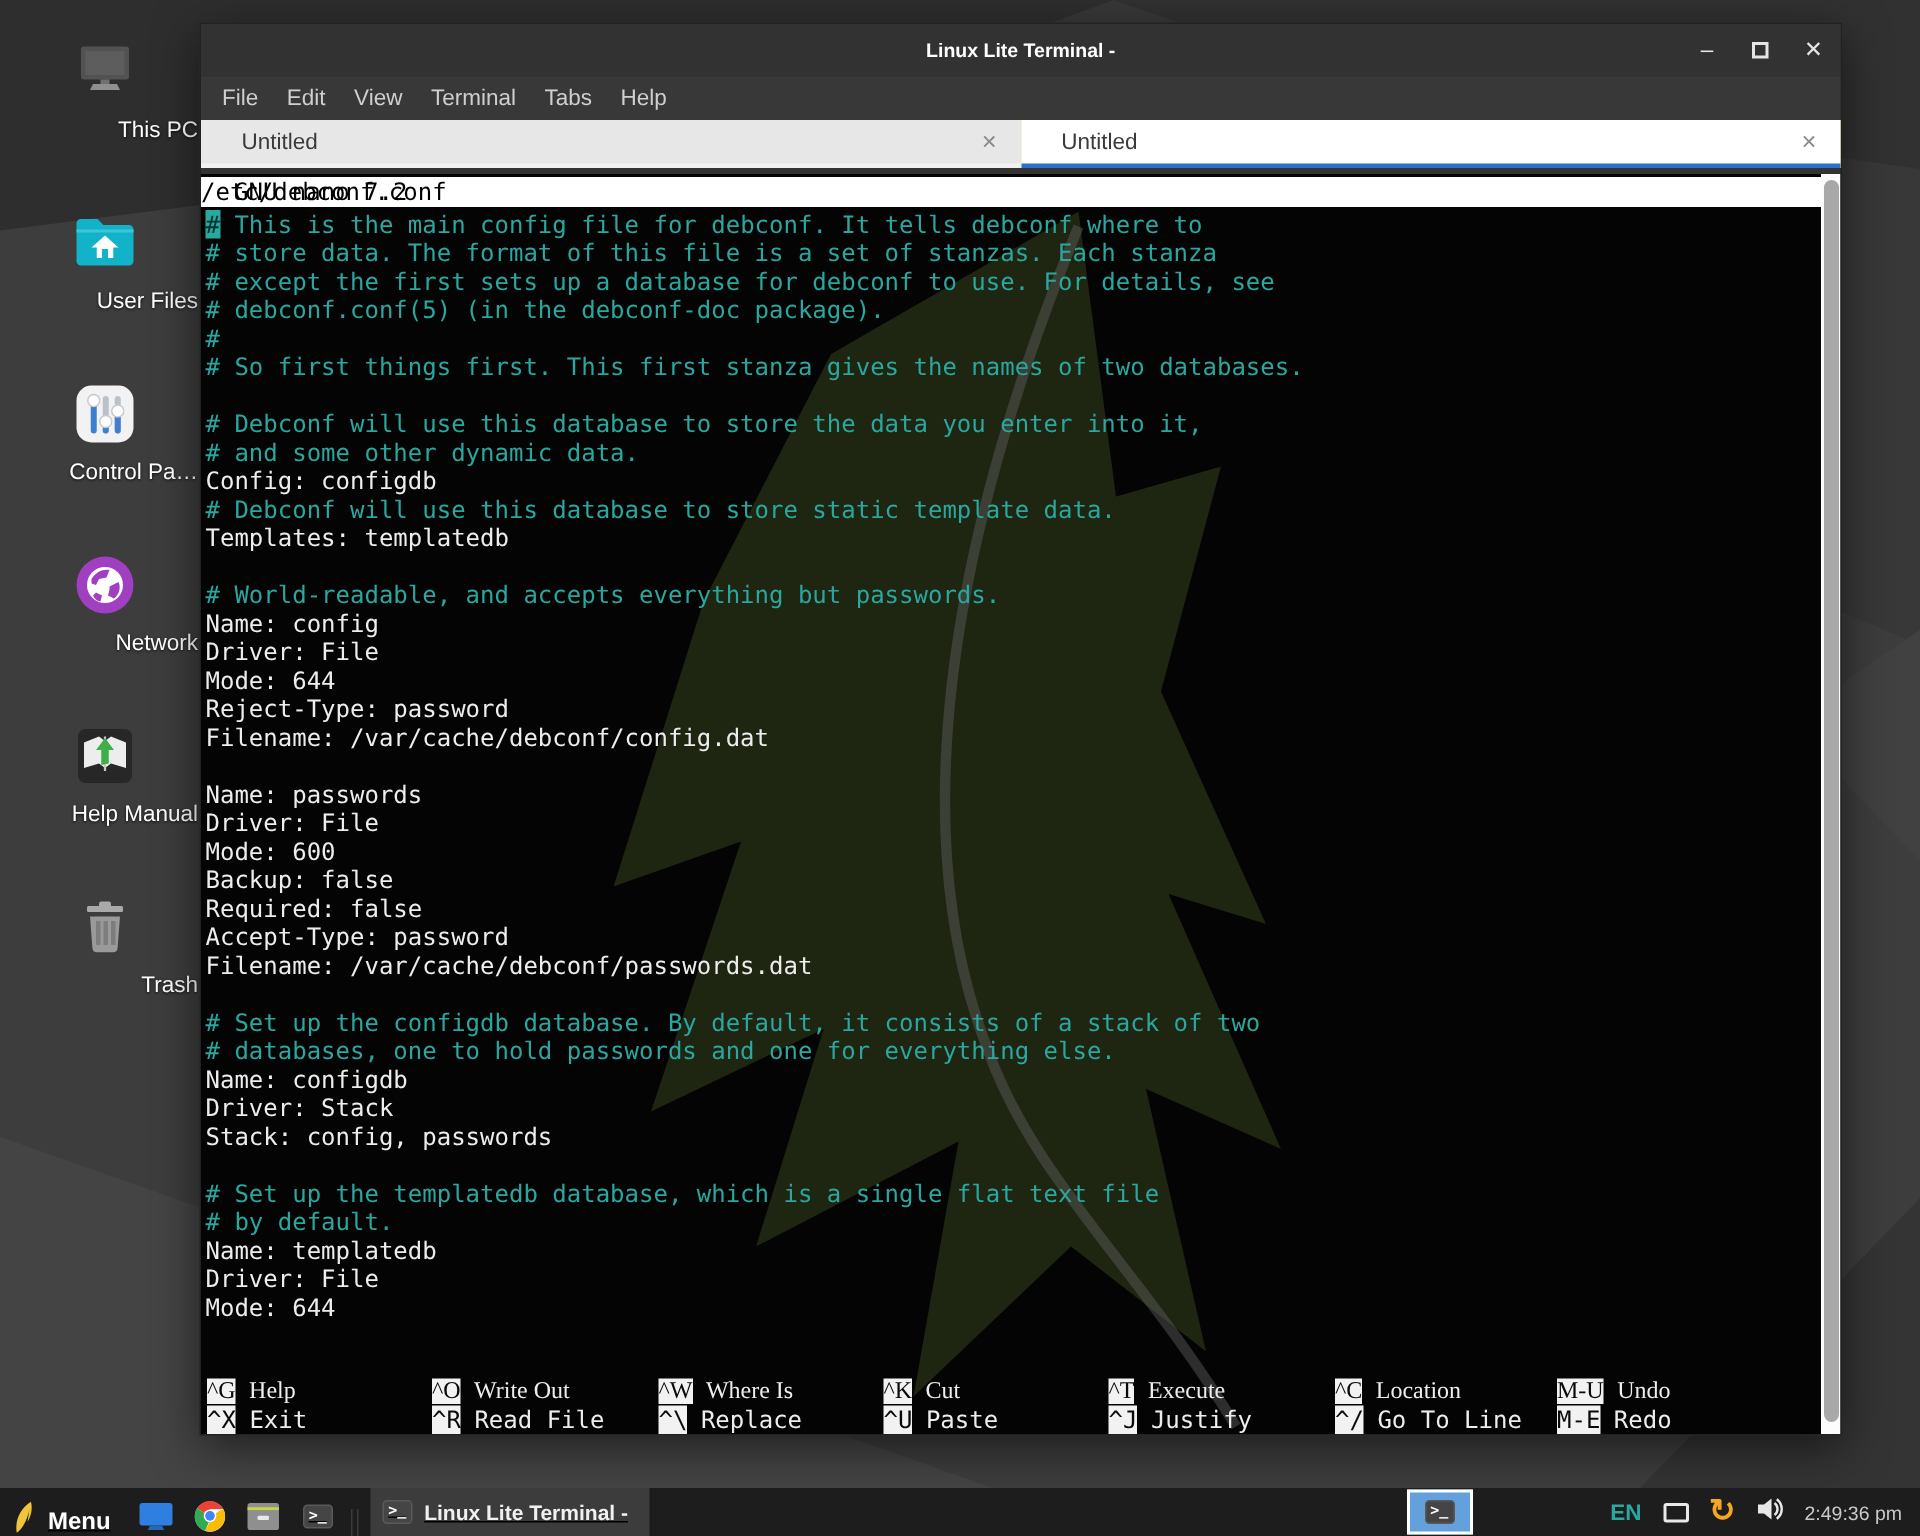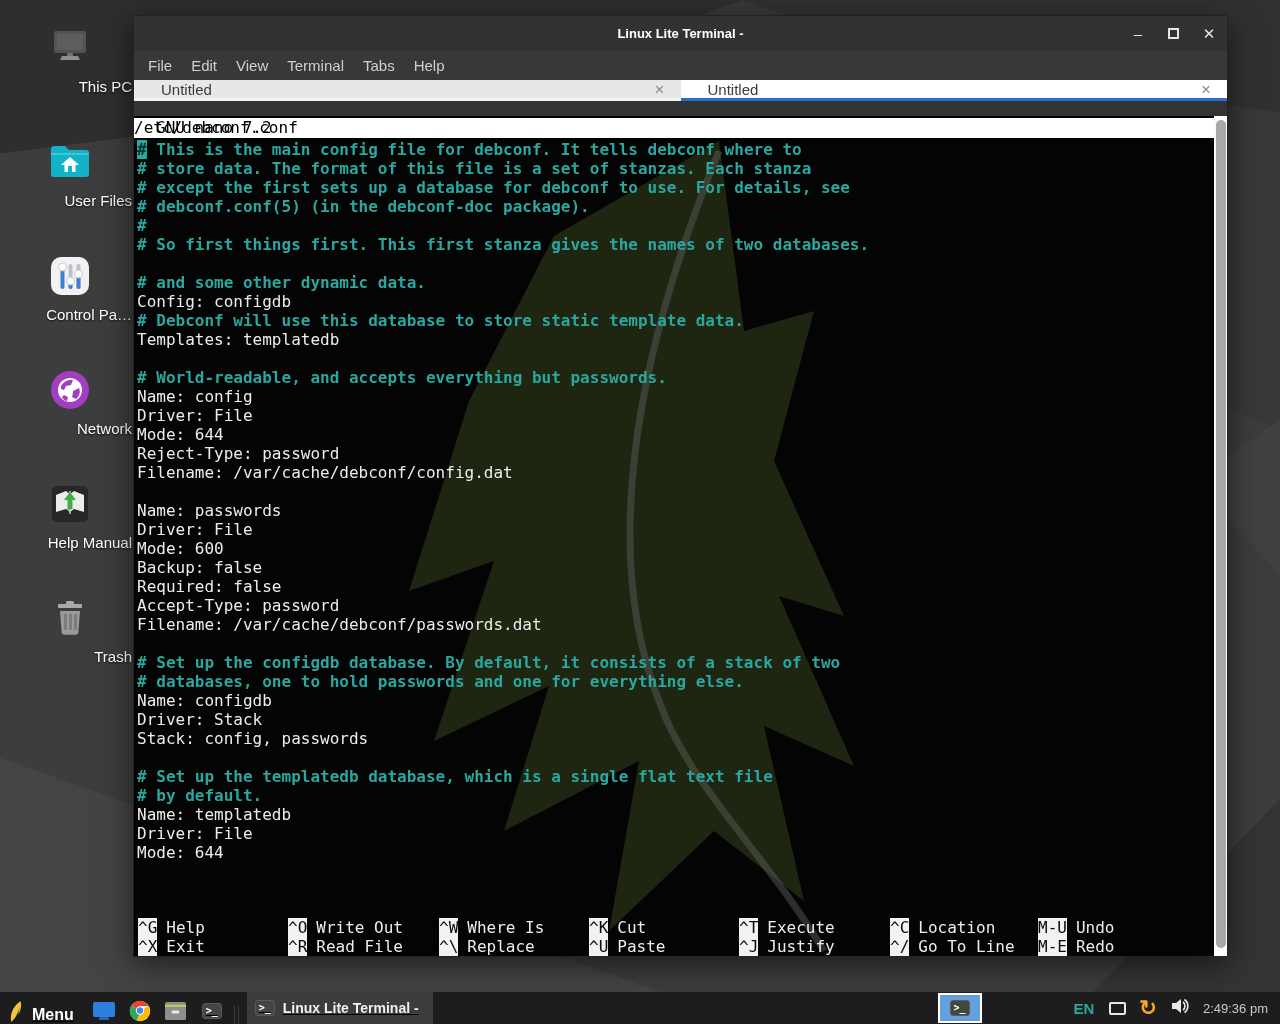--- a/index.html
+++ b/index.html
@@ -29,21 +29,21 @@
   .titlebar { height:35px; background:#323232; position:relative; }
   .title { position:absolute; left:0; right:0; top:0; height:35px; line-height:35px;
            text-align:center; color:#fff; font-size:13px; font-weight:bold; }
   .controls { position:absolute; right:10px; top:0; height:35px; display:flex; align-items:center; gap:22px; }
   .ctl { color:#e6e6e6; font-size:15px; width:16px; text-align:center; cursor:pointer; line-height:16px; }
   .ctl.max { width:11px; height:11px; border:2px solid #e6e6e6; }
 
   .menubar { height:29px; background:#383838; display:flex; align-items:center; padding-left:5px; }
   .menu-item { color:#cfcfcf; font-size:15px; padding:3px 9px; margin-right:1px; cursor:pointer; }
 
-  .tabbar { height:21px; display:flex; background:#bef264; }
+  .tabbar { height:32px; display:flex; background:#bef264; }
   .tab { width:50%; display:flex; align-items:center; position:relative; cursor:pointer; }
   .tab.inactive { background:#e7e7e7; border-bottom:3px solid #f2f2f2; }
   .tab.active   { background:#ffffff; border-bottom:3px solid var(--tab-accent,#2a6fc9); }
   .tab .tlabel { font-size:15px; color:#3a3a3a; margin-left:27px; }
   .tab .tclose { position:absolute; right:16px; color:#8a8a8a; font-size:17px; line-height:17px; cursor:pointer; }
 
   .termarea { position:absolute; top:100px; bottom:0; left:0; right:0; background:#040404; overflow:hidden;
               font-family:"DejaVu Sans Mono", monospace; font-size:16px; }
   
   .wm { position:absolute; left:240px; top:25px; pointer-events:none; }
@@ -51,25 +51,25 @@
   .scroll { position:absolute; right:0; top:0; bottom:0; width:13px; background:#fcfcfc; }
   .thumb { position:absolute; left:1.5px; top:4px; width:10px; height:calc(100% - 12px);
            background:#a8a8a8; border-radius:6px; }
 
   .nanohdr { position:absolute; top:2px; left:0; right:13px; height:20px; background:#fff; color:#000; }
   .nanohdr .app { position:absolute; left:22px; top:0; line-height:20px; }
   .nanohdr .file { position:absolute; left:0; right:0; top:0; line-height:20px; }
 
   .lines { position:absolute; top:24px; left:3px; right:16px; }
   .tline { height:19px; line-height:19px; white-space:pre; color:var(--fg,#ededed); }
-  .tline.c { color:var(--comment,#2aa79f);font-weight:bold; }
+  .tline.c { color:var(--comment,#2aa79f); }
   .cursor { background:var(--comment,#2aa79f); color:#02312e; }
 
   .sfooter { position:absolute; left:0; right:13px; height:19px; }
-  .sfooter.r1 { bottom:19px; } .sfooter.r2 { bottom:0;padding-left:36px; }
+  .sfooter.r1 { bottom:19px;font-family:Liberation Serif, serif; } .sfooter.r2 { bottom:0;padding-left:36px; }
   .sc { position:absolute; height:19px; line-height:19px; white-space:pre; }
   .sc .k { background:#f2f2f2; color:#0a0a0a; }
   .sc .l { color:#ededed; margin-left:9px; }
 
   
   .taskbar { position:absolute; left:0; bottom:0; width:1280px; height:32px; background:#1d1d1d;
              display:flex; align-items:center; z-index:5; }
   .tb-left { display:flex; align-items:flex-end; height:32px;text-decoration:underline; }
   .lite-logo { width:18px; height:24px; margin:0 6px 0 8px; }
   .menu-label { color:#fff; font-size:16px; font-weight:bold; margin-right:12px; cursor:pointer; }
@@ -216,20 +216,21 @@
     </div>
 
     <div class="lines" id="nano-lines">
         <div class="tline c"><span class="cursor">#</span> This is the main config file for debconf. It tells debconf where to</div>
         <div class="tline c"># store data. The format of this file is a set of stanzas. Each stanza</div>
         <div class="tline c"># except the first sets up a database for debconf to use. For details, see</div>
         <div class="tline c"># debconf.conf(5) (in the debconf-doc package).</div>
         <div class="tline c">#</div>
         <div class="tline c"># So first things first. This first stanza gives the names of two databases.</div>
         <div class="tline"></div>
+        <div class="tline c"># Debconf will use this database to store the data you enter into it,</div>
         <div class="tline c"># and some other dynamic data.</div>
         <div class="tline">Config: configdb</div>
         <div class="tline c"># Debconf will use this database to store static template data.</div>
         <div class="tline">Templates: templatedb</div>
         <div class="tline"></div>
         <div class="tline c"># World-readable, and accepts everything but passwords.</div>
         <div class="tline">Name: config</div>
         <div class="tline">Driver: File</div>
         <div class="tline">Mode: 644</div>
         <div class="tline">Reject-Type: password</div>

